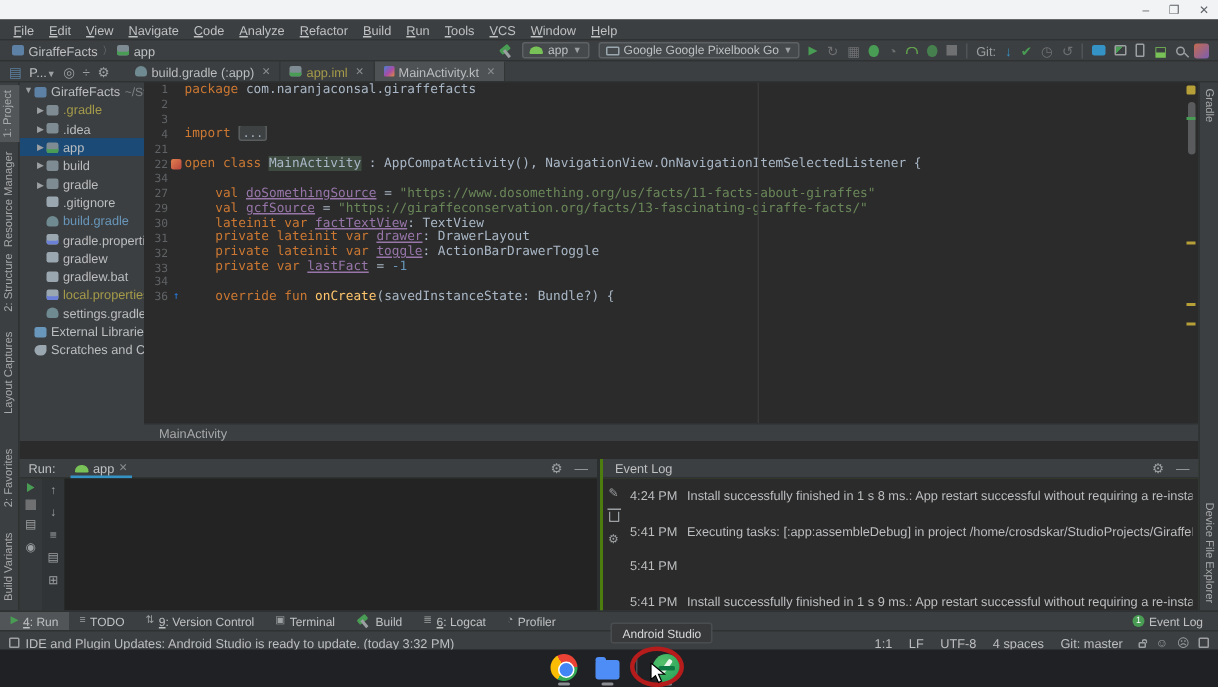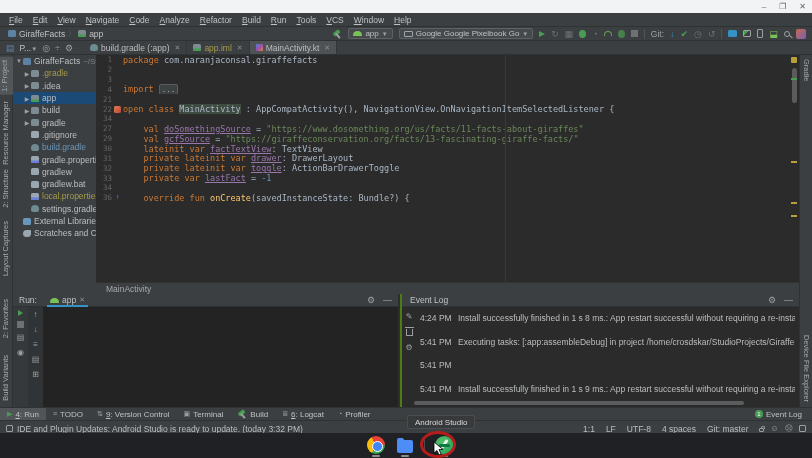--- a/index.html
+++ b/index.html
@@ -80,21 +80,21 @@
   .ed-corner { position:absolute; right:1px; top:2px; width:6px; height:6px; background:#b8a038; border-radius:1px; }
   .mark { position:absolute; right:1px; width:6px; height:2px; background:#b8a038; }
   .mark.green { background:#499c54; }
 
   
   .crumbbar { position:absolute; left:96px; right:13px; top:282px; height:12px; background:#3c3f41;
               border-top:1px solid #2f3233; display:flex; align-items:center; padding-left:10px;
               font-size:8.5px; color:#a7a9ab; z-index:2; }
 
   
-  .bottom { position:absolute; left:13px; right:13px; top:294px; height:113px; background:#4d7c0f; z-index:2; }
+  .bottom { position:absolute; left:13px; right:13px; top:306px; height:113px; background:#4d7c0f; z-index:2; }
   .panel-header { height:13px; display:flex; align-items:center; font-size:8.5px; color:#bfc1c3;
                   background:#3c3f41; border-bottom:1px solid #2f3233; }
   .ph-right { margin-left:auto; display:flex; gap:8px; padding-right:6px; color:#9da0a2; font-size:9px; }
   .run-panel { position:absolute; left:0; top:0; width:387px; height:113px; border-right:2px solid #2c2f30; }
   .run-tab { display:flex; align-items:center; gap:3px; padding:0 5px; height:13px; position:relative; margin-left:8px; }
   .run-tab::after { content:""; position:absolute; left:2px; right:2px; bottom:0; height:2px; background:#3592c4; }
   .run-body { position:absolute; left:0; top:13px; right:0; bottom:0; background:#282828; display:flex; }
   .run-tools { width:15px; background:#36393b; display:flex; flex-direction:column; align-items:center;
                padding-top:3px; gap:5px; }
   .run-tools .glyph { font-size:8px; color:#9da0a2; }

